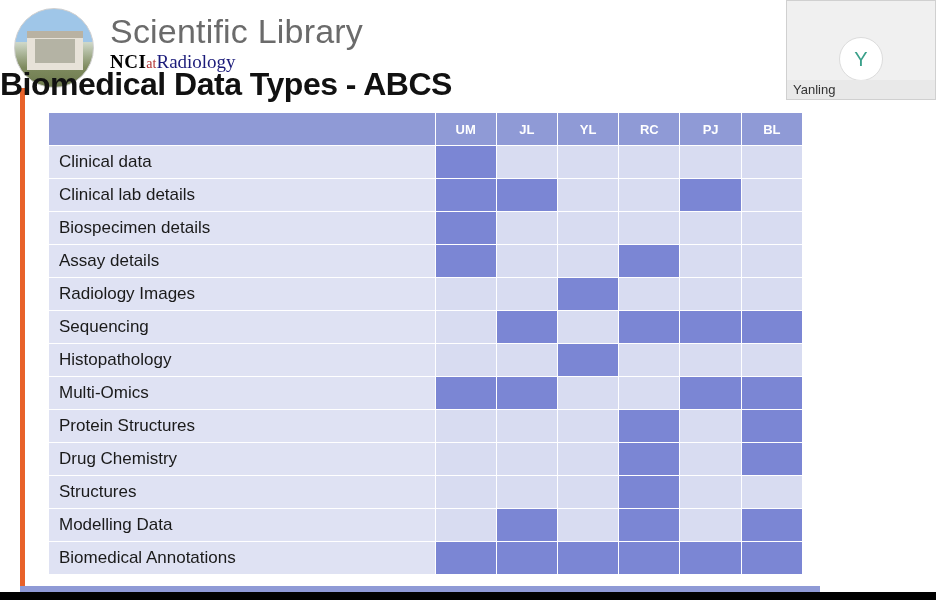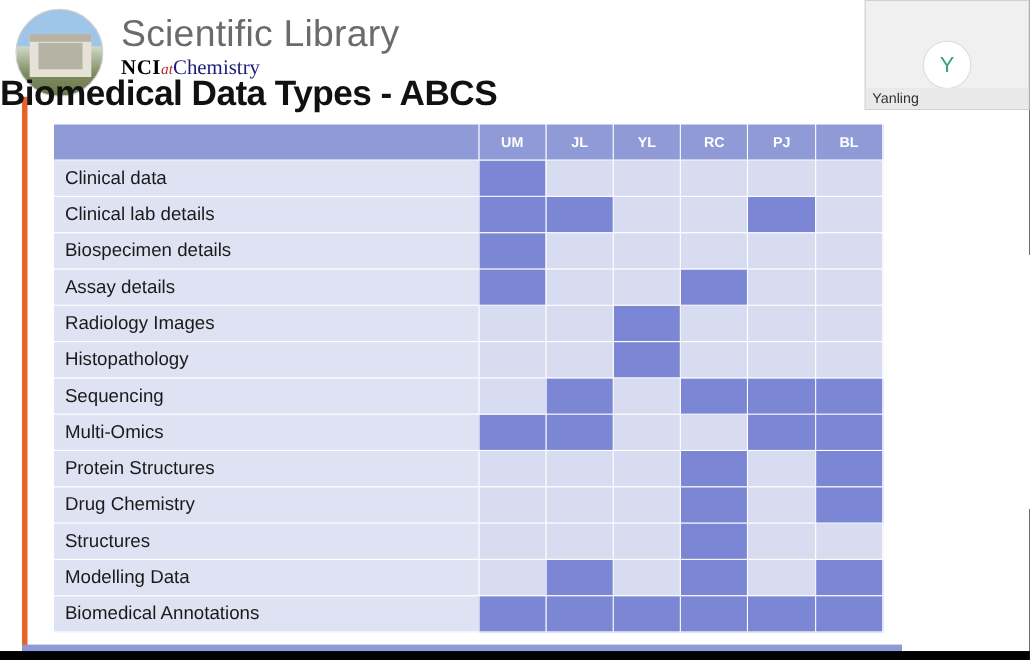--- a/index.html
+++ b/index.html
@@ -77,21 +77,21 @@
     color: #6b6b6b;
     letter-spacing: .2px;
   }
   .logo-sub {
     margin-top: 4px;
     font-size: 19px;
     color: #2a2a8c;
     font-family: "Liberation Serif", serif;
   }
   .logo-sub .nci { color: #000000; font-weight: bold; letter-spacing: .5px;}
-  .logo-sub .at { font-size: 14px; color: #b03030; font-style: italic; }
+  .logo-sub .at { font-size: 14px; color: #b03030; }
   .logo-sub .frederick { color: #1b1b7a; }
 
   
   .slide-title {
     position: absolute;
     left: 0; top: 66px;
     width: 880px;
     text-align: left;
     font-size: 32px;
     font-weight: bold;
@@ -182,21 +182,21 @@
   <div id="slide">
 
     <div class="accent-bar"></div>
     <div class="accent-bar-bottom"></div>
 
     <div class="logo-wrap">
       <div class="logo-photo"></div>
       <div class="logo-text">
         <div class="logo-title">Scientific Library</div>
         <div class="logo-sub">
-          <span class="nci">NCI</span><span class="at">at</span><span class="frederick">Chemistry</span>
+          <span class="nci">NCI</span><span class="at">at</span><span class="frederick">Radiology</span>
         </div>
       </div>
     </div>
 
     <div class="slide-title">Biomedical Data Types - ABCS</div>
 
     <table class="matrix">
       <colgroup>
         <col style="width:385px">
         <col style="width:61px">
@@ -257,36 +257,36 @@
           <tr>
             <td class="rowlabel">Radiology Images</td>
             <td class="cell-off"></td>
             <td class="cell-off"></td>
             <td class="cell-on"></td>
             <td class="cell-off"></td>
             <td class="cell-off"></td>
             <td class="cell-off"></td>
           </tr>
           <tr>
+            <td class="rowlabel">Sequencing</td>
+            <td class="cell-off"></td>
+            <td class="cell-on"></td>
+            <td class="cell-off"></td>
+            <td class="cell-on"></td>
+            <td class="cell-on"></td>
+            <td class="cell-on"></td>
+          </tr>
+          <tr>
             <td class="rowlabel">Histopathology</td>
             <td class="cell-off"></td>
             <td class="cell-off"></td>
             <td class="cell-on"></td>
             <td class="cell-off"></td>
             <td class="cell-off"></td>
             <td class="cell-off"></td>
-          </tr>
-          <tr>
-            <td class="rowlabel">Sequencing</td>
-            <td class="cell-off"></td>
-            <td class="cell-on"></td>
-            <td class="cell-off"></td>
-            <td class="cell-on"></td>
-            <td class="cell-on"></td>
-            <td class="cell-on"></td>
           </tr>
           <tr>
             <td class="rowlabel">Multi-Omics</td>
             <td class="cell-on"></td>
             <td class="cell-on"></td>
             <td class="cell-off"></td>
             <td class="cell-off"></td>
             <td class="cell-on"></td>
             <td class="cell-on"></td>
           </tr>

